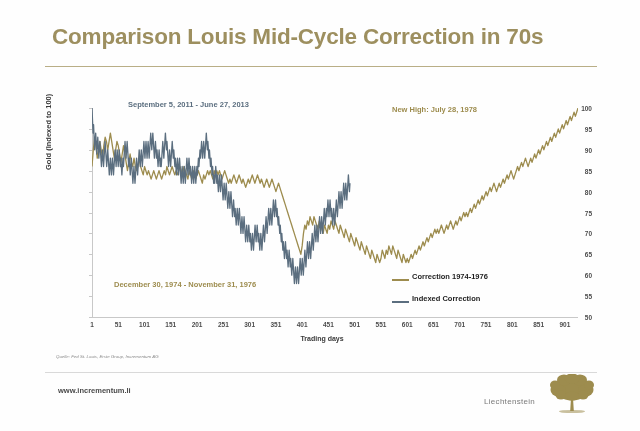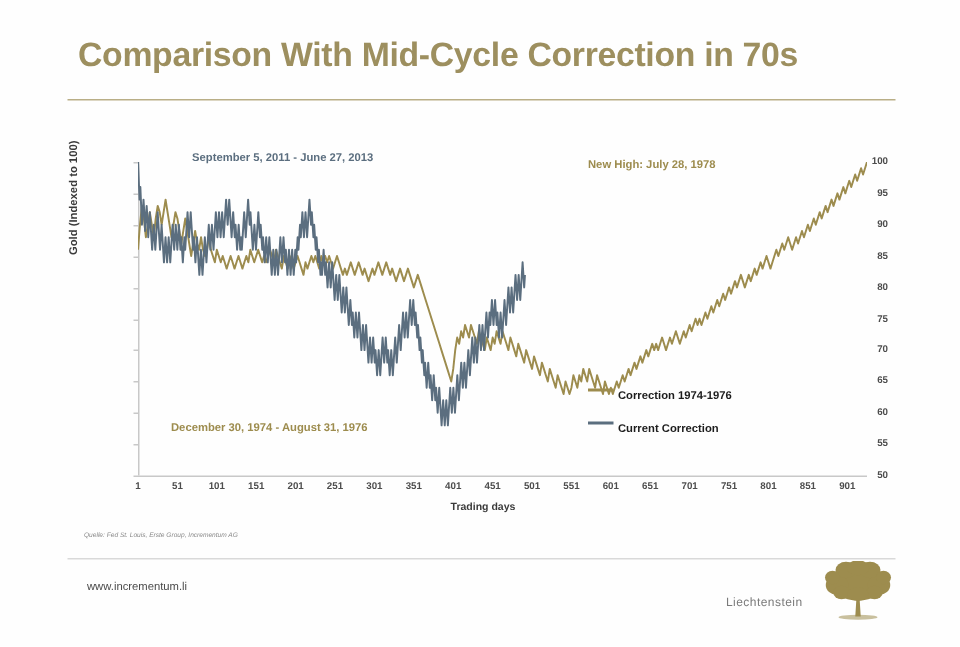--- a/index.html
+++ b/index.html
@@ -55,54 +55,54 @@
     position:absolute;left:0;top:243px;width:540px;text-align:center;
     font-size:7px;font-weight:bold;color:#3a3a3a;
   }
   
   .annot{position:absolute;font-size:7.5px;font-weight:bold;white-space:nowrap;}
   #annot-current{left:76px;top:8px;color:#5b6e7f;}
   #annot-newhigh{left:330px;top:13px;color:#9d8c4e;padding-left:10px;}
   #annot-historic{left:62px;top:188px;color:#9d8c4e;}
   
   #legend{position:absolute;left:340px;top:167px;}
-  .legend-row{display:flex;align-items:flex-start;height:22px;}
+  .legend-row{display:flex;align-items:flex-end;height:22px;}
   .legend-swatch{width:17px;height:2px;margin-right:3px;flex:none;}
   .legend-lbl{font-size:7.5px;font-weight:bold;color:#1d1d1d;white-space:nowrap;}
   
   #source{
     position:absolute;left:4px;top:262px;
     font-size:4.4px;color:#8a8a8a;font-style:italic;white-space:nowrap;
   }
   
   #footer-rule{
     position:absolute;left:45px;top:372px;width:552px;height:1px;background:#d9d9d9;
   }
   #footer-url{
     position:absolute;left:58px;top:386px;
-    font-size:7.5px;font-weight:normal;color:#4a4a4a;text-align:center;
+    font-size:7.5px;font-weight:bold;color:#4a4a4a;text-align:center;
   }
   #logo{position:absolute;left:432px;top:376px;width:165px;height:44px;}
   #logo-name{
     position:absolute;left:0;top:0;
     font-size:21px;color:#5e5e5e;letter-spacing:-0.4px;
     font-family:"Liberation Sans",sans-serif;
   }
   #logo-sub{
     position:absolute;left:52px;top:21px;
     font-size:8px;color:#7a7a7a;letter-spacing:0.3px;
   }
   #logo-tree{position:absolute;left:114px;top:-2px;width:52px;height:42px;}
 </style>
 </head>
 <body>
 
 <div id="slide">
 
-  <div id="title">Comparison With Mid-Cycle Correction in 70s</div>
+  <div id="title">Comparison Louis Mid-Cycle Correction in 70s</div>
   <div id="title-rule"></div>
 
   <div id="chart">
 
     <div id="ylabel">Gold (Indexed to 100)</div>
     <div id="yticks">
         <div class="ytick-lbl" style="top: 225px;">50</div>
         <div class="ytick-mark" style="top: 225px;"></div>
         <div class="ytick-lbl" style="top: 204.1px;">55</div>
         <div class="ytick-mark" style="top: 204.1px;"></div>
@@ -154,30 +154,30 @@
       <svg id="plot-svg" viewBox="0 0 486 209" preserveAspectRatio="none">
           <polyline points="0.00,58.52 1.31,41.80 2.63,29.26 3.94,37.62 5.25,50.16 6.57,41.80 7.88,33.44 9.19,41.80 10.51,50.16 11.82,37.62 13.14,29.26 14.45,33.44 15.76,41.80 17.08,33.44 18.39,25.08 19.70,33.44 21.02,41.80 22.33,50.16 23.64,41.80 24.96,33.44 26.27,37.62 27.58,45.98 28.90,54.34 30.21,45.98 31.52,37.62 32.84,45.98 34.15,54.34 35.46,62.70 36.78,54.34 38.09,45.98 39.41,54.34 40.72,58.52 42.03,50.16 43.35,58.52 44.66,62.70 45.97,58.52 47.29,50.16 48.60,58.52 49.91,62.70 51.23,66.88 52.54,58.52 53.85,62.70 55.17,66.88 56.48,62.70 57.79,66.88 59.11,71.06 60.42,66.88 61.74,62.70 63.05,66.88 64.36,71.06 65.68,66.88 66.99,62.70 68.30,66.88 69.62,71.06 70.93,66.88 72.24,62.70 73.56,66.88 74.87,58.52 76.18,62.70 77.50,66.88 78.81,62.70 80.12,58.52 81.44,62.70 82.75,66.88 84.06,62.70 85.38,66.88 86.69,62.70 88.01,58.52 89.32,62.70 90.63,66.88 91.95,58.52 93.26,62.70 94.57,66.88 95.89,71.06 97.20,62.70 98.51,66.88 99.83,71.06 101.14,62.70 102.45,66.88 103.77,71.06 105.08,66.88 106.39,62.70 107.71,66.88 109.02,71.06 110.34,75.24 111.65,66.88 112.96,71.06 114.28,66.88 115.59,62.70 116.90,66.88 118.22,62.70 119.53,66.88 120.84,71.06 122.16,62.70 123.47,66.88 124.78,62.70 126.10,66.88 127.41,62.70 128.72,66.88 130.04,71.06 131.35,66.88 132.66,62.70 133.98,66.88 135.29,71.06 136.61,75.24 137.92,71.06 139.23,75.24 140.55,71.06 141.86,66.88 143.17,71.06 144.49,75.24 145.80,71.06 147.11,66.88 148.43,71.06 149.74,75.24 151.05,71.06 152.37,75.24 153.68,79.42 154.99,75.24 156.31,71.06 157.62,75.24 158.94,71.06 160.25,66.88 161.56,71.06 162.88,75.24 164.19,71.06 165.50,66.88 166.82,71.06 168.13,75.24 169.44,71.06 170.76,75.24 172.07,79.42 173.38,75.24 174.70,71.06 176.01,75.24 177.32,79.42 178.64,75.24 179.95,71.06 181.26,75.24 182.58,79.42 183.89,83.60 185.21,79.42 186.52,75.24 187.83,79.42 189.15,83.60 190.46,87.78 191.77,91.96 193.09,96.14 194.40,100.32 195.71,104.50 197.03,108.68 198.34,112.86 199.65,117.04 200.97,121.22 202.28,125.40 203.59,129.58 204.91,133.76 206.22,137.94 207.54,142.12 208.85,146.30 210.16,137.94 211.48,125.40 212.79,117.04 214.10,121.22 215.42,112.86 216.73,117.04 218.04,108.68 219.36,112.86 220.67,117.04 221.98,108.68 223.30,112.86 224.61,117.04 225.92,121.22 227.24,112.86 228.55,117.04 229.86,121.22 231.18,125.40 232.49,117.04 233.81,121.22 235.12,125.40 236.43,117.04 237.75,121.22 239.06,112.86 240.37,117.04 241.69,121.22 243.00,112.86 244.31,117.04 245.63,121.22 246.94,125.40 248.25,117.04 249.57,121.22 250.88,125.40 252.19,129.58 253.51,121.22 254.82,125.40 256.14,129.58 257.45,133.76 258.76,125.40 260.08,129.58 261.39,133.76 262.70,137.94 264.02,129.58 265.33,133.76 266.64,137.94 267.96,142.12 269.27,133.76 270.58,137.94 271.90,142.12 273.21,146.30 274.52,137.94 275.84,142.12 277.15,146.30 278.46,150.48 279.78,142.12 281.09,146.30 282.41,150.48 283.72,154.66 285.03,146.30 286.35,150.48 287.66,154.66 288.97,150.48 290.29,142.12 291.60,146.30 292.91,150.48 294.23,142.12 295.54,146.30 296.85,137.94 298.17,142.12 299.48,146.30 300.79,137.94 302.11,142.12 303.42,146.30 304.74,150.48 306.05,142.12 307.36,146.30 308.68,150.48 309.99,154.66 311.30,146.30 312.62,150.48 313.93,154.66 315.24,150.48 316.56,154.66 317.87,150.48 319.18,146.30 320.50,150.48 321.81,146.30 323.12,142.12 324.44,146.30 325.75,142.12 327.06,137.94 328.38,142.12 329.69,137.94 331.01,133.76 332.32,137.94 333.63,133.76 334.95,129.58 336.26,133.76 337.57,129.58 338.89,125.40 340.20,129.58 341.51,125.40 342.83,121.22 344.14,125.40 345.45,121.22 346.77,125.40 348.08,121.22 349.39,117.04 350.71,121.22 352.02,125.40 353.34,121.22 354.65,117.04 355.96,121.22 357.28,117.04 358.59,112.86 359.90,117.04 361.22,121.22 362.53,117.04 363.84,112.86 365.16,117.04 366.47,112.86 367.78,108.68 369.10,112.86 370.41,108.68 371.72,104.50 373.04,108.68 374.35,104.50 375.66,108.68 376.98,104.50 378.29,100.32 379.61,104.50 380.92,100.32 382.23,96.14 383.55,100.32 384.86,96.14 386.17,91.96 387.49,96.14 388.80,91.96 390.11,87.78 391.43,91.96 392.74,87.78 394.05,83.60 395.37,87.78 396.68,83.60 397.99,79.42 399.31,83.60 400.62,79.42 401.94,75.24 403.25,79.42 404.56,83.60 405.88,79.42 407.19,75.24 408.50,79.42 409.82,75.24 411.13,71.06 412.44,75.24 413.76,71.06 415.07,66.88 416.38,71.06 417.70,66.88 419.01,62.70 420.32,66.88 421.64,71.06 422.95,66.88 424.26,62.70 425.58,58.52 426.89,62.70 428.21,58.52 429.52,54.34 430.83,58.52 432.15,54.34 433.46,50.16 434.77,54.34 436.09,58.52 437.40,54.34 438.71,50.16 440.03,54.34 441.34,50.16 442.65,45.98 443.97,50.16 445.28,45.98 446.59,41.80 447.91,45.98 449.22,41.80 450.54,37.62 451.85,41.80 453.16,37.62 454.48,33.44 455.79,37.62 457.10,33.44 458.42,29.26 459.73,33.44 461.04,29.26 462.36,25.08 463.67,29.26 464.98,25.08 466.30,20.90 467.61,25.08 468.92,20.90 470.24,16.72 471.55,20.90 472.86,16.72 474.18,12.54 475.49,16.72 476.81,12.54 478.12,8.36 479.43,12.54 480.75,8.36 482.06,4.18 483.37,8.36 484.69,4.18 486.00,0.00" fill="none" stroke="#9d8c4e" stroke-width="1.3" stroke-linejoin="round"></polyline>
           <polyline points="0.00,0.00 0.52,12.54 1.05,25.08 1.57,16.72 2.10,29.26 2.62,41.80 3.15,33.44 3.67,25.08 4.19,33.44 4.72,45.98 5.24,37.62 5.77,29.26 6.29,37.62 6.82,50.16 7.34,41.80 7.87,33.44 8.39,41.80 8.91,50.16 9.44,58.52 9.96,50.16 10.49,41.80 11.01,50.16 11.54,58.52 12.06,50.16 12.58,41.80 13.11,33.44 13.63,41.80 14.16,50.16 14.68,58.52 15.21,50.16 15.73,41.80 16.25,50.16 16.78,58.52 17.30,66.88 17.83,58.52 18.35,50.16 18.88,58.52 19.40,66.88 19.92,58.52 20.45,50.16 20.97,58.52 21.50,66.88 22.02,58.52 22.55,50.16 23.07,41.80 23.60,50.16 24.12,58.52 24.64,50.16 25.17,41.80 25.69,50.16 26.22,58.52 26.74,50.16 27.27,41.80 27.79,50.16 28.31,58.52 28.84,50.16 29.36,58.52 29.89,66.88 30.41,58.52 30.94,50.16 31.46,58.52 31.98,50.16 32.51,41.80 33.03,33.44 33.56,41.80 34.08,50.16 34.61,41.80 35.13,33.44 35.65,41.80 36.18,50.16 36.70,58.52 37.23,50.16 37.75,58.52 38.28,66.88 38.80,58.52 39.33,50.16 39.85,58.52 40.37,66.88 40.90,75.24 41.42,66.88 41.95,58.52 42.47,66.88 43.00,75.24 43.52,66.88 44.04,58.52 44.57,50.16 45.09,58.52 45.62,66.88 46.14,58.52 46.67,50.16 47.19,41.80 47.71,50.16 48.24,58.52 48.76,50.16 49.29,41.80 49.81,50.16 50.34,58.52 50.86,50.16 51.39,41.80 51.91,33.44 52.43,41.80 52.96,50.16 53.48,41.80 54.01,33.44 54.53,41.80 55.06,50.16 55.58,41.80 56.10,33.44 56.63,41.80 57.15,50.16 57.68,41.80 58.20,33.44 58.73,25.08 59.25,33.44 59.77,41.80 60.30,33.44 60.82,25.08 61.35,33.44 61.87,41.80 62.40,50.16 62.92,41.80 63.44,33.44 63.97,41.80 64.49,50.16 65.02,41.80 65.54,50.16 66.07,58.52 66.59,50.16 67.12,41.80 67.64,50.16 68.16,58.52 68.69,50.16 69.21,58.52 69.74,50.16 70.26,41.80 70.79,33.44 71.31,41.80 71.83,50.16 72.36,41.80 72.88,33.44 73.41,25.08 73.93,33.44 74.46,41.80 74.98,33.44 75.50,41.80 76.03,50.16 76.55,58.52 77.08,50.16 77.60,41.80 78.13,50.16 78.65,58.52 79.17,50.16 79.70,41.80 80.22,33.44 80.75,41.80 81.27,50.16 81.80,41.80 82.32,50.16 82.85,58.52 83.37,50.16 83.89,58.52 84.42,66.88 84.94,58.52 85.47,50.16 85.99,58.52 86.52,66.88 87.04,58.52 87.56,50.16 88.09,58.52 88.61,66.88 89.14,75.24 89.66,66.88 90.19,58.52 90.71,66.88 91.23,75.24 91.76,66.88 92.28,58.52 92.81,66.88 93.33,75.24 93.86,66.88 94.38,58.52 94.91,50.16 95.43,58.52 95.95,66.88 96.48,58.52 97.00,50.16 97.53,58.52 98.05,66.88 98.58,58.52 99.10,66.88 99.62,75.24 100.15,66.88 100.67,58.52 101.20,66.88 101.72,75.24 102.25,66.88 102.77,58.52 103.29,66.88 103.82,75.24 104.34,66.88 104.87,58.52 105.39,66.88 105.92,58.52 106.44,50.16 106.96,58.52 107.49,50.16 108.01,41.80 108.54,50.16 109.06,41.80 109.59,33.44 110.11,41.80 110.64,50.16 111.16,41.80 111.68,33.44 112.21,41.80 112.73,50.16 113.26,41.80 113.78,33.44 114.31,25.08 114.83,33.44 115.35,41.80 115.88,33.44 116.40,41.80 116.93,50.16 117.45,41.80 117.98,50.16 118.50,58.52 119.02,50.16 119.55,58.52 120.07,66.88 120.60,58.52 121.12,66.88 121.65,75.24 122.17,66.88 122.69,75.24 123.22,66.88 123.74,58.52 124.27,66.88 124.79,75.24 125.32,66.88 125.84,75.24 126.37,83.60 126.89,75.24 127.41,66.88 127.94,75.24 128.46,83.60 128.99,75.24 129.51,66.88 130.04,75.24 130.56,83.60 131.08,91.96 131.61,83.60 132.13,75.24 132.66,83.60 133.18,91.96 133.71,83.60 134.23,75.24 134.75,83.60 135.28,91.96 135.80,100.32 136.33,91.96 136.85,83.60 137.38,91.96 137.90,100.32 138.43,91.96 138.95,83.60 139.47,91.96 140.00,100.32 140.52,108.68 141.05,100.32 141.57,91.96 142.10,100.32 142.62,108.68 143.14,100.32 143.67,108.68 144.19,117.04 144.72,108.68 145.24,100.32 145.77,108.68 146.29,117.04 146.81,108.68 147.34,100.32 147.86,108.68 148.39,117.04 148.91,125.40 149.44,117.04 149.96,108.68 150.48,117.04 151.01,125.40 151.53,117.04 152.06,108.68 152.58,117.04 153.11,125.40 153.63,133.76 154.16,125.40 154.68,117.04 155.20,125.40 155.73,133.76 156.25,125.40 156.78,117.04 157.30,125.40 157.83,133.76 158.35,125.40 158.87,133.76 159.40,142.12 159.92,133.76 160.45,125.40 160.97,133.76 161.50,142.12 162.02,133.76 162.54,125.40 163.07,117.04 163.59,125.40 164.12,133.76 164.64,125.40 165.17,117.04 165.69,125.40 166.21,133.76 166.74,125.40 167.26,133.76 167.79,142.12 168.31,133.76 168.84,125.40 169.36,133.76 169.89,142.12 170.41,133.76 170.93,125.40 171.46,117.04 171.98,125.40 172.51,133.76 173.03,125.40 173.56,117.04 174.08,108.68 174.60,117.04 175.13,125.40 175.65,117.04 176.18,108.68 176.70,100.32 177.23,108.68 177.75,117.04 178.27,108.68 178.80,100.32 179.32,108.68 179.85,117.04 180.37,108.68 180.90,100.32 181.42,91.96 181.95,100.32 182.47,108.68 182.99,100.32 183.52,91.96 184.04,100.32 184.57,108.68 185.09,100.32 185.62,108.68 186.14,117.04 186.66,108.68 187.19,117.04 187.71,125.40 188.24,117.04 188.76,125.40 189.29,133.76 189.81,125.40 190.33,133.76 190.86,142.12 191.38,133.76 191.91,142.12 192.43,150.48 192.96,142.12 193.48,133.76 194.00,142.12 194.53,150.48 195.05,142.12 195.58,150.48 196.10,158.84 196.63,150.48 197.15,142.12 197.68,150.48 198.20,158.84 198.72,150.48 199.25,158.84 199.77,167.20 200.30,158.84 200.82,150.48 201.35,158.84 201.87,167.20 202.39,175.56 202.92,167.20 203.44,158.84 203.97,167.20 204.49,175.56 205.02,167.20 205.54,158.84 206.06,167.20 206.59,175.56 207.11,167.20 207.64,158.84 208.16,150.48 208.69,158.84 209.21,167.20 209.74,158.84 210.26,150.48 210.78,158.84 211.31,167.20 211.83,158.84 212.36,150.48 212.88,142.12 213.41,150.48 213.93,158.84 214.45,150.48 214.98,142.12 215.50,133.76 216.03,142.12 216.55,150.48 217.08,142.12 217.60,133.76 218.12,142.12 218.65,150.48 219.17,142.12 219.70,133.76 220.22,125.40 220.75,133.76 221.27,142.12 221.79,133.76 222.32,125.40 222.84,117.04 223.37,125.40 223.89,133.76 224.42,125.40 224.94,117.04 225.47,125.40 225.99,133.76 226.51,125.40 227.04,117.04 227.56,108.68 228.09,117.04 228.61,125.40 229.14,117.04 229.66,108.68 230.18,117.04 230.71,125.40 231.23,117.04 231.76,108.68 232.28,100.32 232.81,108.68 233.33,117.04 233.85,108.68 234.38,100.32 234.90,108.68 235.43,100.32 235.95,91.96 236.48,100.32 237.00,108.68 237.52,100.32 238.05,91.96 238.57,100.32 239.10,108.68 239.62,100.32 240.15,108.68 240.67,117.04 241.20,108.68 241.72,100.32 242.24,108.68 242.77,117.04 243.29,108.68 243.82,100.32 244.34,91.96 244.87,100.32 245.39,108.68 245.91,100.32 246.44,91.96 246.96,83.60 247.49,91.96 248.01,100.32 248.54,91.96 249.06,83.60 249.58,91.96 250.11,100.32 250.63,91.96 251.16,83.60 251.68,75.24 252.21,83.60 252.73,91.96 253.26,83.60 253.78,75.24 254.30,83.60 254.83,91.96 255.35,83.60 255.88,75.24 256.40,66.88 256.93,75.24 257.45,83.60 257.97,75.24" fill="none" stroke="#5b6e7f" stroke-width="1.3" stroke-linejoin="round"></polyline>
         </svg>
     </div>
 
     <div id="xlabel">Trading days</div>
 
     <div class="annot" id="annot-current">September 5, 2011 -  June 27, 2013</div>
     <div class="annot" id="annot-newhigh">New High: July 28, 1978</div>
-    <div class="annot" id="annot-historic">December 30, 1974 - August 31, 1976</div>
+    <div class="annot" id="annot-historic">December 30, 1974 - November 31, 1976</div>
 
     <div id="legend">
         <div class="legend-row">
           <span class="legend-swatch" style="background: rgb(157, 140, 78);"></span>
           <span class="legend-lbl">Correction 1974-1976</span>
         </div>
         <div class="legend-row">
           <span class="legend-swatch" style="background: rgb(91, 110, 127);"></span>
-          <span class="legend-lbl">Current Correction</span>
+          <span class="legend-lbl">Indexed Correction</span>
         </div>
       </div>
 
     <div id="source">Quelle: Fed St. Louis, Erste Group, Incrementum AG</div>
   </div>
 
   <div id="footer-rule"></div>
   <div id="footer-url">www.incrementum.li</div>
 
   <div id="logo">

